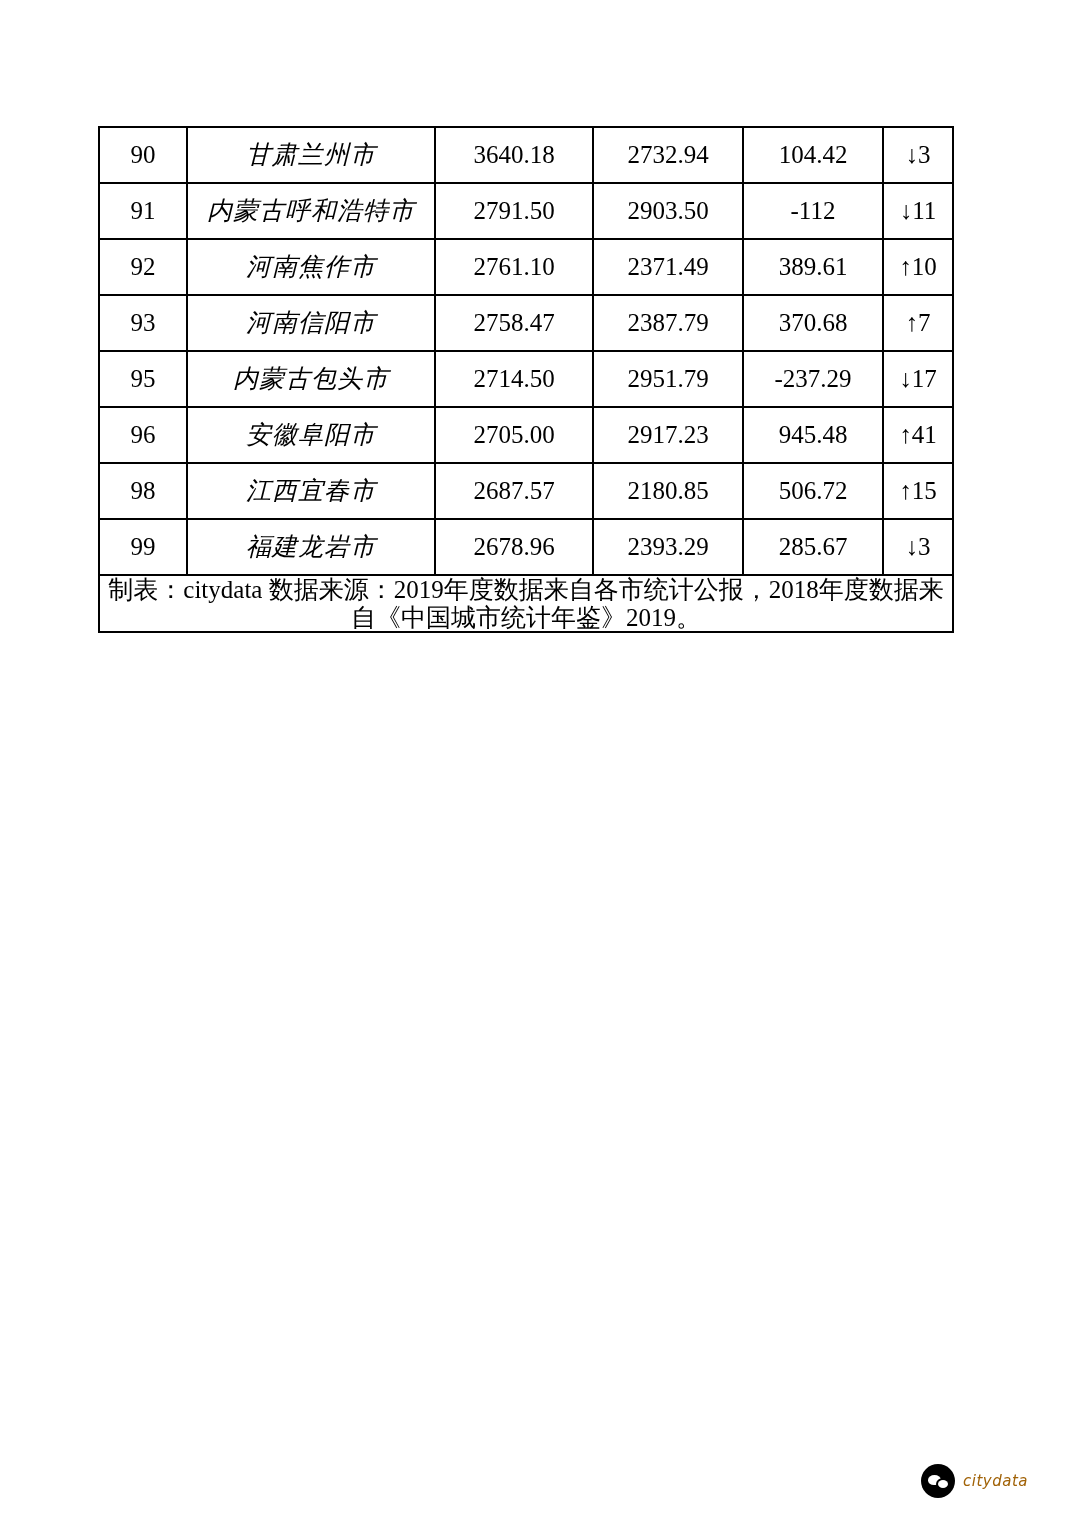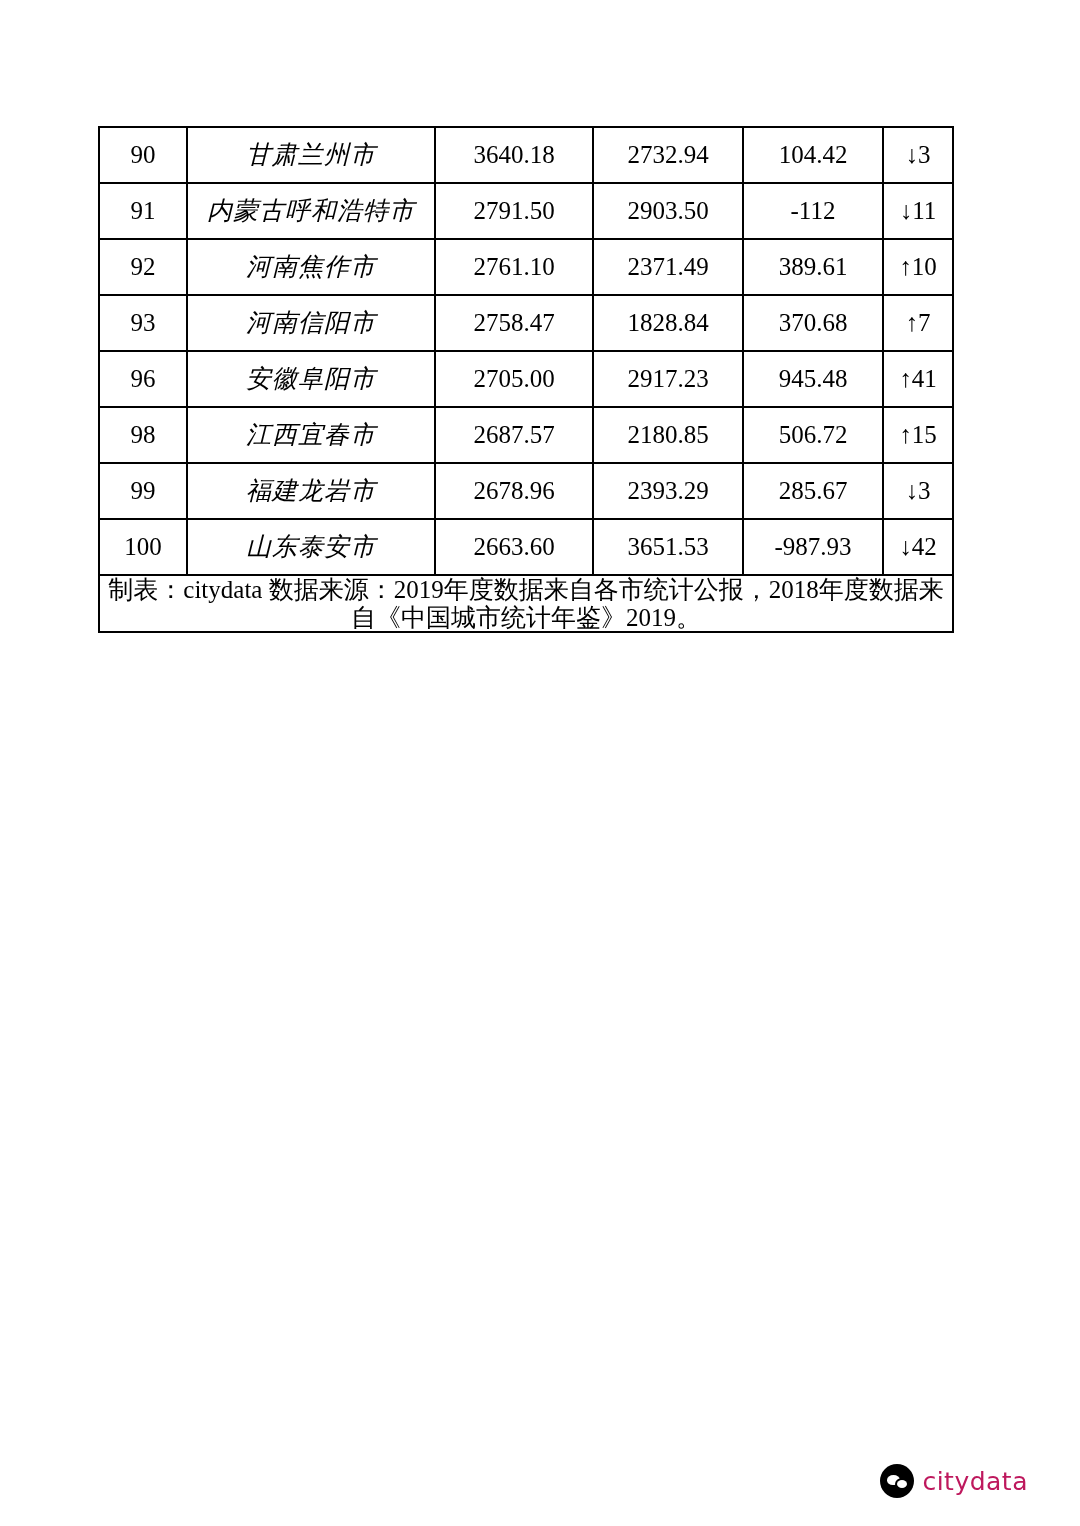--- a/index.html
+++ b/index.html
@@ -109,23 +109,24 @@
     content: "";
     position: absolute;
     left: 17px; top: 16px;
     width: 10px; height: 8px;
     background: #ffffff;
     border-radius: 50%;
     box-shadow: 0 0 0 2px #000000;
   }
   .wm-text {
     font-family: "DejaVu Sans", sans-serif;
-    font-size: 25px;
-    color: #be185d;
+    font-size: 15px;
+    color: #a16207;
     letter-spacing: 0.5px;
+    font-style: italic;
   }
 </style>
 </head>
 <body>
 
 <div class="page">
 
   <div class="table-wrap">
     <table class="rank-table">
       <colgroup>
@@ -158,23 +159,31 @@
             <td class="cell-city">河南焦作市</td>
             <td class="cell-num">2761.10</td>
             <td class="cell-num">2371.49</td>
             <td class="cell-num">389.61</td>
             <td class="cell-chg">↑10</td>
           </tr>
           <tr>
             <td class="cell-rank">93</td>
             <td class="cell-city">河南信阳市</td>
             <td class="cell-num">2758.47</td>
-            <td class="cell-num">1828.84</td>
+            <td class="cell-num">2387.79</td>
             <td class="cell-num">370.68</td>
             <td class="cell-chg">↑7</td>
+          </tr>
+          <tr>
+            <td class="cell-rank">95</td>
+            <td class="cell-city">内蒙古包头市</td>
+            <td class="cell-num">2714.50</td>
+            <td class="cell-num">2951.79</td>
+            <td class="cell-num">-237.29</td>
+            <td class="cell-chg">↓17</td>
           </tr>
           <tr>
             <td class="cell-rank">96</td>
             <td class="cell-city">安徽阜阳市</td>
             <td class="cell-num">2705.00</td>
             <td class="cell-num">2917.23</td>
             <td class="cell-num">945.48</td>
             <td class="cell-chg">↑41</td>
           </tr>
           <tr>
@@ -187,28 +196,20 @@
           </tr>
           <tr>
             <td class="cell-rank">99</td>
             <td class="cell-city">福建龙岩市</td>
             <td class="cell-num">2678.96</td>
             <td class="cell-num">2393.29</td>
             <td class="cell-num">285.67</td>
             <td class="cell-chg">↓3</td>
           </tr>
           <tr>
-            <td class="cell-rank">100</td>
-            <td class="cell-city">山东泰安市</td>
-            <td class="cell-num">2663.60</td>
-            <td class="cell-num">3651.53</td>
-            <td class="cell-num">-987.93</td>
-            <td class="cell-chg">↓42</td>
-          </tr>
-          <tr>
             <td class="note-cell" colspan="6">制表：citydata  数据来源：2019年度数据来自各市统计公报，2018年度数据来自《中国城市统计年鉴》2019。</td>
           </tr>
         </tbody>
     </table>
   </div>
 
   <div class="watermark">
     <span class="wm-logo"></span>
     <span class="wm-text">citydata</span>
   </div>

